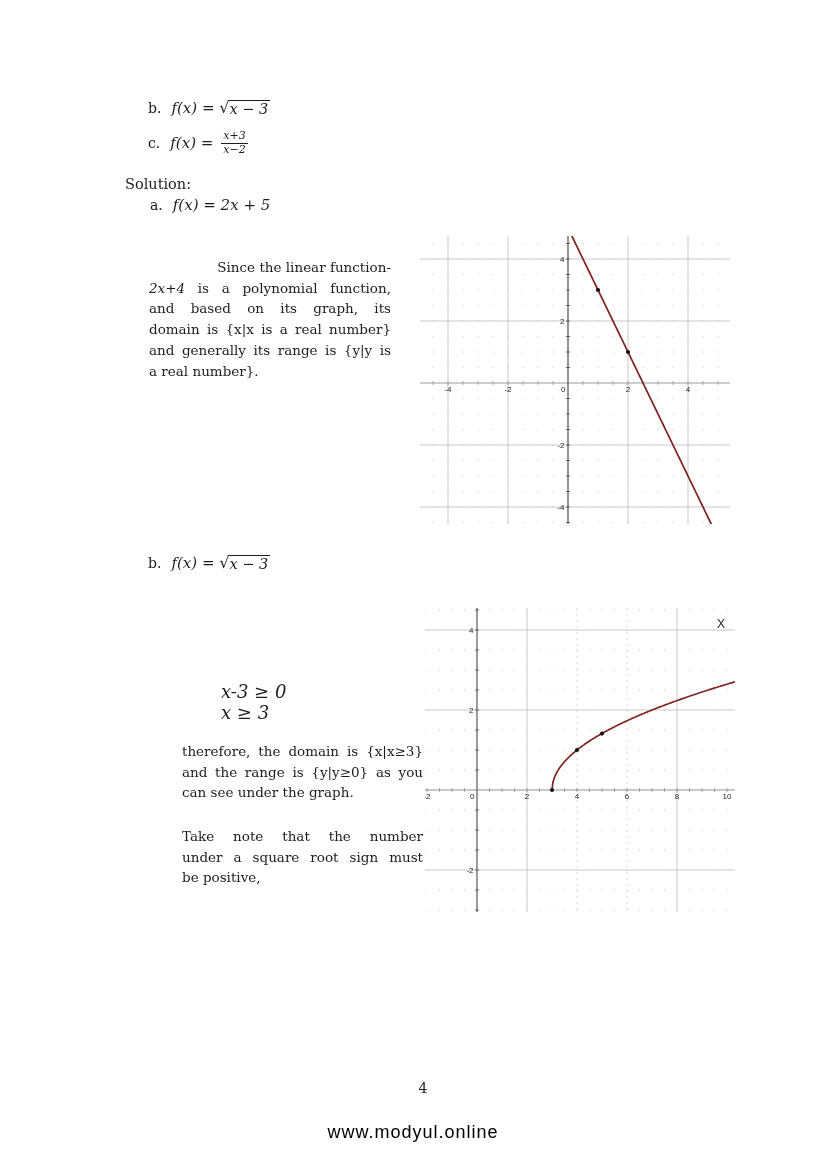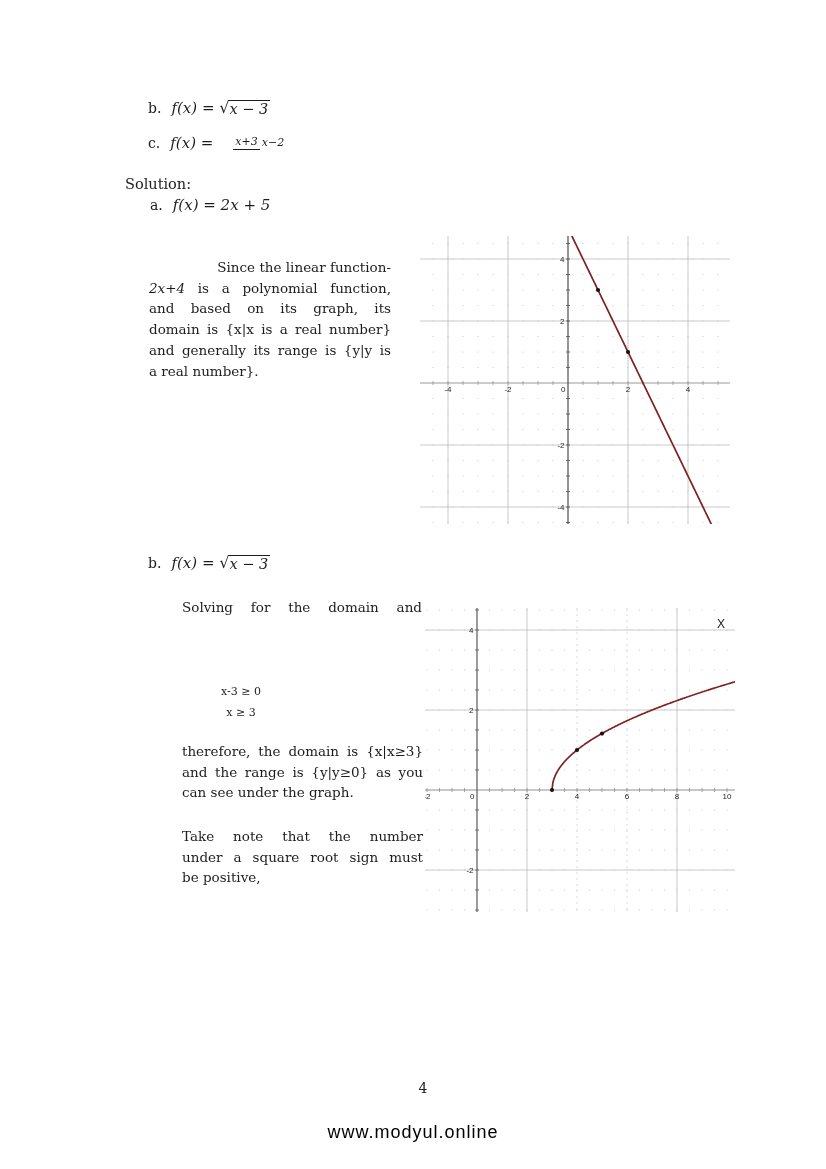--- a/index.html
+++ b/index.html
@@ -9,28 +9,28 @@
     font-family:"DejaVu Serif","Liberation Serif",serif;
     color:#1d1d1d;
   }
   .abs{position:absolute;}
   .math{font-style:italic;font-size:15px;}
   .lbl{font-style:normal;font-size:14px;margin-right:10px;}
   .row{display:flex;align-items:center;}
   .sqrt{display:inline-flex;align-items:flex-start;}
   .sqrt-sign{font-style:normal;font-size:16px;line-height:1;margin-right:-1px;}
   .sqrt-body{border-top:1.2px solid #1d1d1d;padding:0 2px 0 1px;font-size:14.5px;line-height:1.15;}
-  .frac{display:inline-flex;flex-direction:row;align-items:center;vertical-align:middle;margin-left:20px;}
+  .frac{display:inline-flex;flex-direction:column;vertical-align:middle;margin-left:8px;}
   .frac .num{font-size:11px;line-height:1.15;border-bottom:1px solid #1d1d1d;padding:0 2px;}
   .frac .den{font-size:11px;line-height:1.15;padding:0 2px;}
   .para{font-size:13.5px;line-height:20.7px;}
   .jl{text-align:justify;text-align-last:justify;}
   .l1{display:flex;justify-content:flex-end;}
   .it{font-style:italic;}
-  .ineq{font-size:11px;line-height:21px;text-align:center;}
+  .ineq{font-style:italic;font-size:18px;line-height:21px;}
   .heading{font-size:14.5px;text-align:center;}
   .pagenum{font-size:14px;text-align:center;left:0;right:0;transform:translateX(10px);}
   .watermark{
     left:0;right:0;text-align:center;
     font-family:"Liberation Sans",sans-serif;font-weight:300;
     font-size:18px;color:#000000;letter-spacing:1px;
   }
   svg.graph{display:block;}
 </style>
 </head>
@@ -486,21 +486,20 @@
     <span class="lbl">b.</span>
     <span class="math">
       <span>f(x) = </span><span class="sqrt">
           <span class="sqrt-sign">√</span>
           <span class="sqrt-body it">x − 3</span>
         </span>
     </span>
   </div>
 
   <div class="abs para" style="left:182px;top:597px;width:240px;">
-    <div class="jl">Solving for the domain and</div>
   </div>
 
   <div class="abs" style="left:221px;top:681px;">
     <div class="ineq">x-3 ≥ 0</div>
     <div class="ineq">x ≥ 3</div>
   </div>
 
   <div class="abs para" style="left:182px;top:741px;width:241px;">
     <div class="jl">therefore, the domain is {x|x≥3}</div>
     <div class="jl">and the range is {y|y≥0} as you</div>

